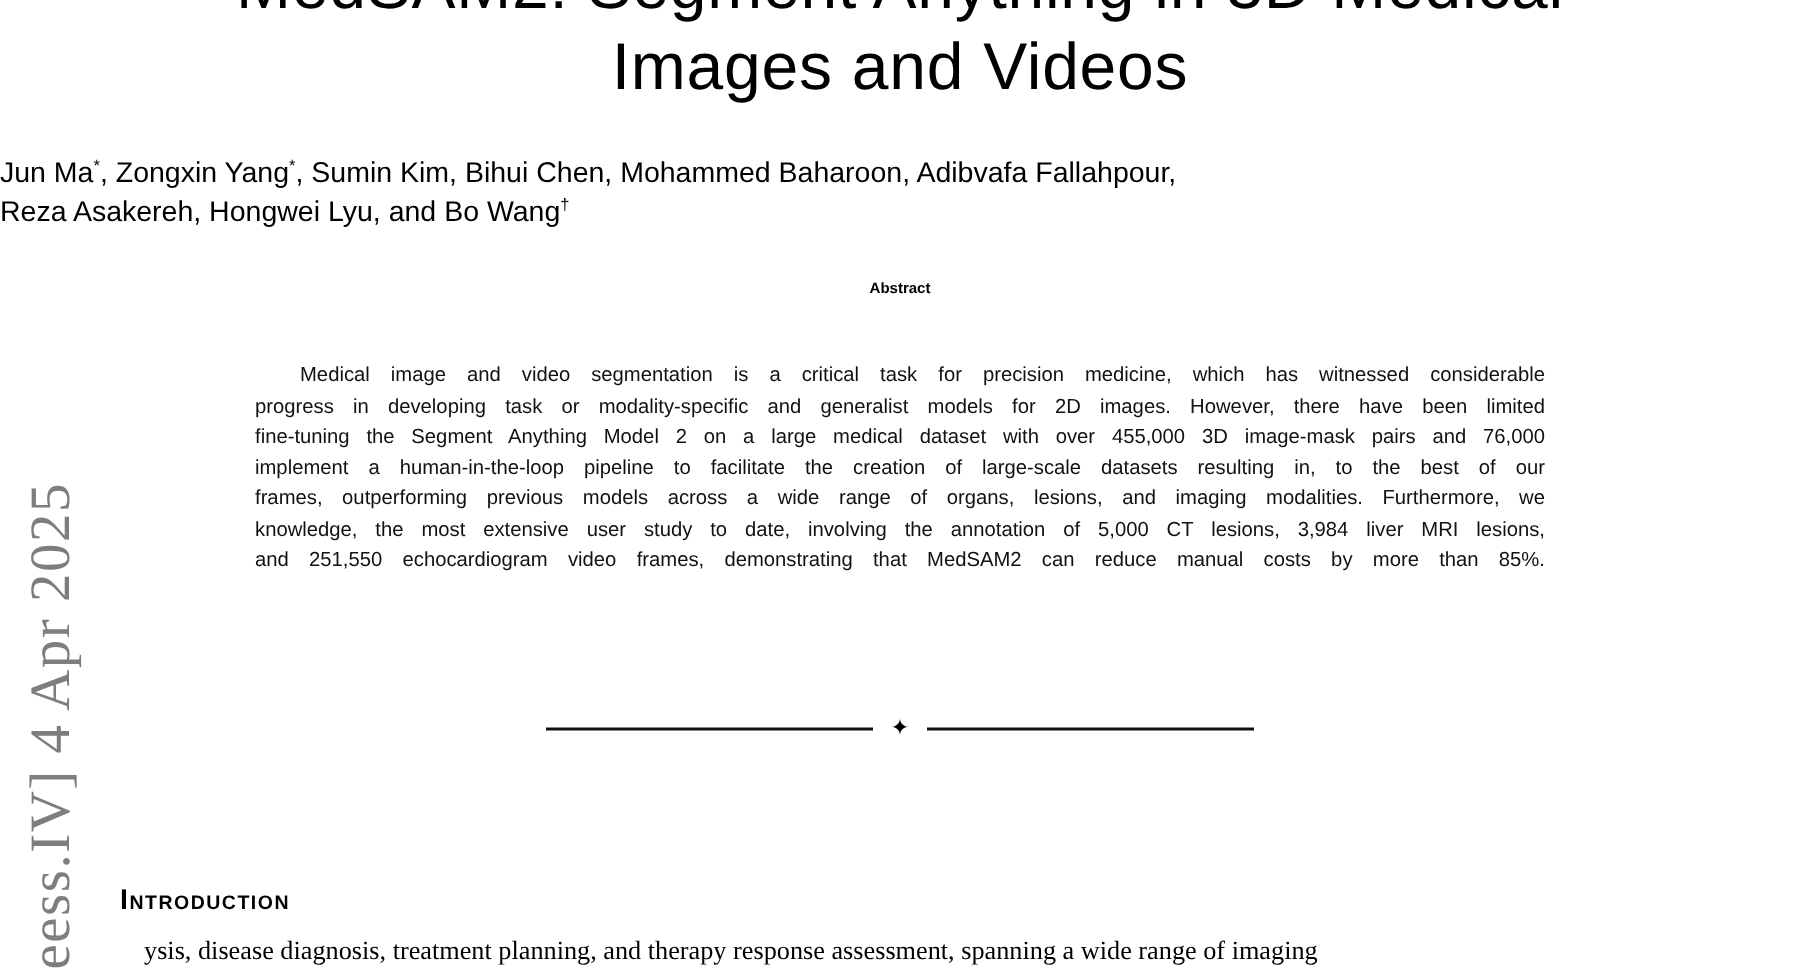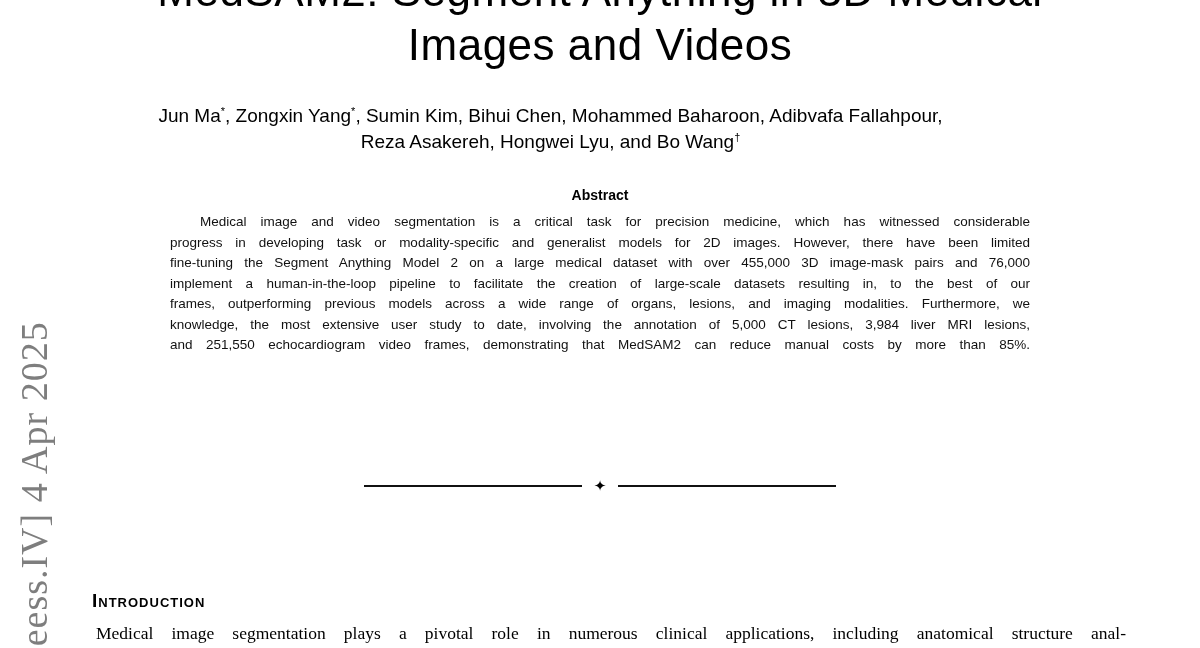--- a/index.html
+++ b/index.html
@@ -38,57 +38,56 @@
     line-height: 54px;
     font-weight: 400;
     letter-spacing: 0.5px;
   }
 
   .authors {
     position: absolute;
     top: 103px;
     left: 0;
     width: 1101px;
-    text-align: center;
     font-family: "Liberation Sans", sans-serif;
     font-size: 19px;
     line-height: 26px;
   }
   .authors sup {
     font-size: 0.58em;
     vertical-align: super;
     line-height: 0;
   }
 
   .abstract-heading {
     position: absolute;
     top: 187px;
     left: 170px;
     width: 860px;
     text-align: center;
     font-family: "Liberation Sans", sans-serif;
     font-weight: bold;
-    font-size: 14px;
+    font-size: 10px;
   }
 
   .abstract-body {
     position: absolute;
     top: 212px;
     left: 170px;
     width: 860px;
     font-family: "Liberation Sans", sans-serif;
     font-size: 13.5px;
     line-height: 20.5px;
     color: #111111;
   }
   .abs-line {
     text-align: justify;
     text-align-last: justify;
   }
-  .abs-line.first { text-indent: 30px; }
+  .abs-line.first { text-indent: 30px; margin-top: 28px; }
 
   .divider {
     position: absolute;
     top: 477px;
     left: 170px;
     width: 860px;
     height: 18px;
     display: flex;
     align-items: center;
     justify-content: center;
@@ -101,21 +100,21 @@
   }
   .divider .diamond {
     font-size: 15px;
     line-height: 1;
     color: #000000;
   }
 
   .section-heading {
     position: absolute;
     top: 590px;
-    left: 92px;
+    left: 80px;
     font-family: "Liberation Sans", sans-serif;
     font-weight: bold;
     font-size: 19px;
     font-variant: small-caps;
     letter-spacing: 1px;
   }
 
   .intro-body {
     position: absolute;
     top: 622px;
@@ -164,17 +163,16 @@
 
   <div class="divider">
     <div class="rule"></div>
     <div class="diamond">✦</div>
     <div class="rule"></div>
   </div>
 
   <div class="section-heading">Introduction</div>
 
   <div class="intro-body">
-    <div class="intro-line1">Medical image segmentation plays a pivotal role in numerous clinical applications, including anatomical structure anal-</div>
     <div class="intro-line2">ysis, disease diagnosis, treatment planning, and therapy response assessment, spanning a wide range of imaging</div>
   </div>
 
 </div>
 
 </body></html>

